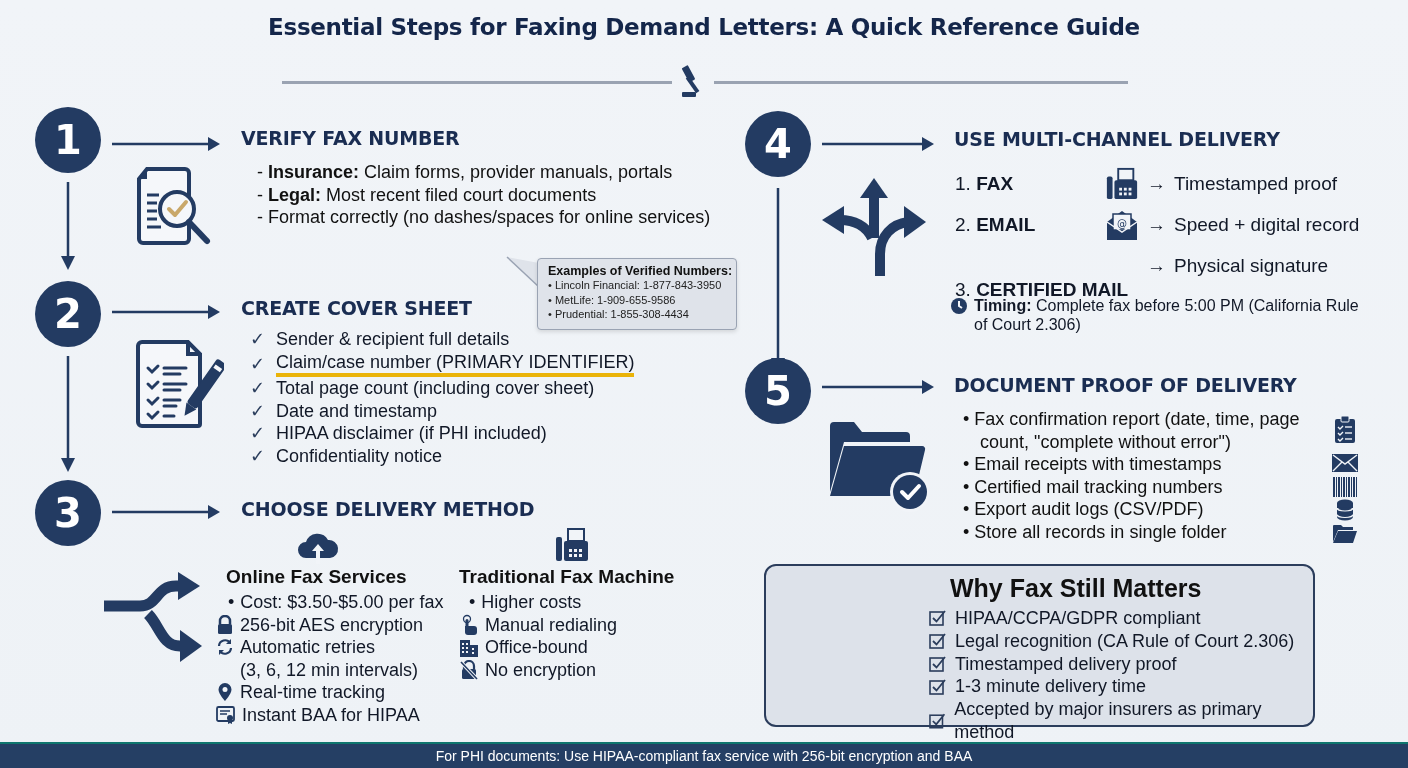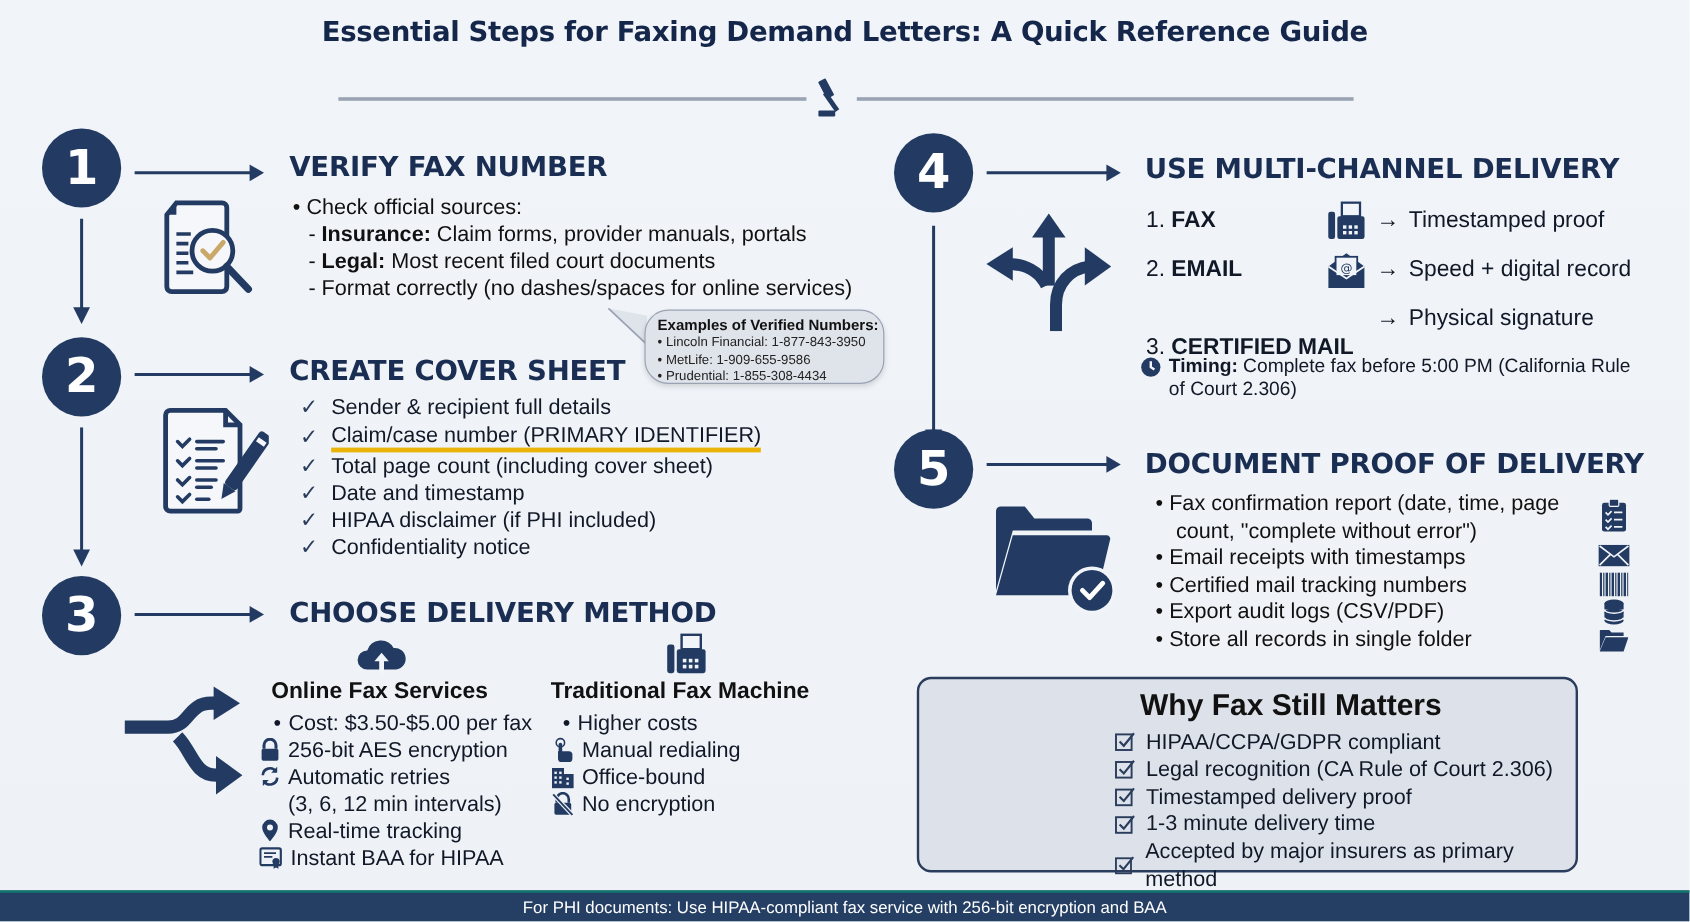--- a/index.html
+++ b/index.html
@@ -22,32 +22,32 @@
   .step-circle {
     width: 66px; height: 66px; border-radius: 50%;
     background: #233b62; color: #fff;
     font-family: "DejaVu Sans", sans-serif; font-weight: bold; font-size: 40px;
     display: flex; align-items: center; justify-content: center;
   }
   .h-arrow { height: 20px; }
   .v-arrow { width: 20px; }
   .step-heading {
     font-family: "DejaVu Sans", sans-serif; font-weight: bold;
-    font-size: 23px; color: #1a2d52; letter-spacing: -0.2px; white-space: nowrap;
+    font-size: 19px; color: #1a2d52; letter-spacing: -0.2px; white-space: nowrap;
   }
   .body-text { font-size: 18px; color: #111; line-height: 22.5px; white-space: nowrap; }
   .body-text b { font-weight: bold; }
   .small-list { font-size: 18px; line-height: 22.5px; }
   .check-row { display: flex; align-items: center; gap: 8px; }
   .check-mark { color: #2a3d5c; font-size: 18px; width: 18px; }
   .underline-gold { border-bottom: 4px solid #eab308; }
 
   .callout {
-    left: 537px; top: 258px; width: 200px; height: 62px;
-    background: #dfe3ea; border: 1.5px solid #9aa3b3; border-radius: 20px;
+    left: 537px; top: 258px; width: 200px; height: 72px;
+    background: #dfe3ea; border: 1.5px solid #9aa3b3; border-radius: 4px;
     padding: 5px 10px; box-shadow: 0 2px 4px rgba(0,0,0,0.12);
   }
   .callout-title { font-size: 12.5px; font-weight: bold; color: #111; white-space: nowrap; }
   .callout-item { font-size: 11px; color: #222; line-height: 14.5px; white-space: nowrap; }
 
   .sub-title { font-size: 19px; font-weight: bold; color: #111; white-space: nowrap; }
   .icon-row { display: flex; align-items: center; gap: 6px; font-size: 18px; line-height: 22.5px; white-space: nowrap; }
   .icon-row svg { flex: none; }
 
   .channel-row { display: flex; align-items: center; font-size: 19px; white-space: nowrap; }
@@ -100,21 +100,20 @@
       <line x1="12" y1="38" x2="22" y2="38"></line>
       <line x1="12" y1="46" x2="22" y2="46"></line>
       <line x1="12" y1="54" x2="22" y2="54"></line>
       <line x1="12" y1="62" x2="26" y2="62"></line>
     </g>
   <circle cx="42" cy="44" r="17" fill="#f5f7fa" stroke="#233b62" stroke-width="4"></circle>
   <line x1="54" y1="57" x2="72" y2="76" stroke="#233b62" stroke-width="6" stroke-linecap="round"></line>
   <path d="M34 44 L40 50 L51 37" fill="none" stroke="#c9a86a" stroke-width="4" stroke-linecap="round" stroke-linejoin="round"></path>
 </svg>
 <div class="abs body-text" style="left:244px;top:161px;">
-  <div>• <span>Check official sources:</span></div>
   <div style="padding-left:13px;">- <b>Insurance:</b><span> Claim forms, provider manuals, portals</span></div>
   <div style="padding-left:13px;">- <b>Legal:</b><span> Most recent filed court documents</span></div>
   <div style="padding-left:13px;">- <span>Format correctly (no dashes/spaces for online services)</span></div>
 </div>
 <svg class="abs" style="left:505px;top:255px;width:40px;height:40px;" viewBox="0 0 40 40">
   <path d="M2 2 L34 32 L34 8 Z" fill="#dfe3ea"></path>
     <line x1="2" y1="2" x2="34" y2="32" stroke="#9aa3b3" stroke-width="1.5"></line>
 </svg>
 <div class="abs callout">
   <div class="callout-title">Examples of Verified Numbers:</div>

